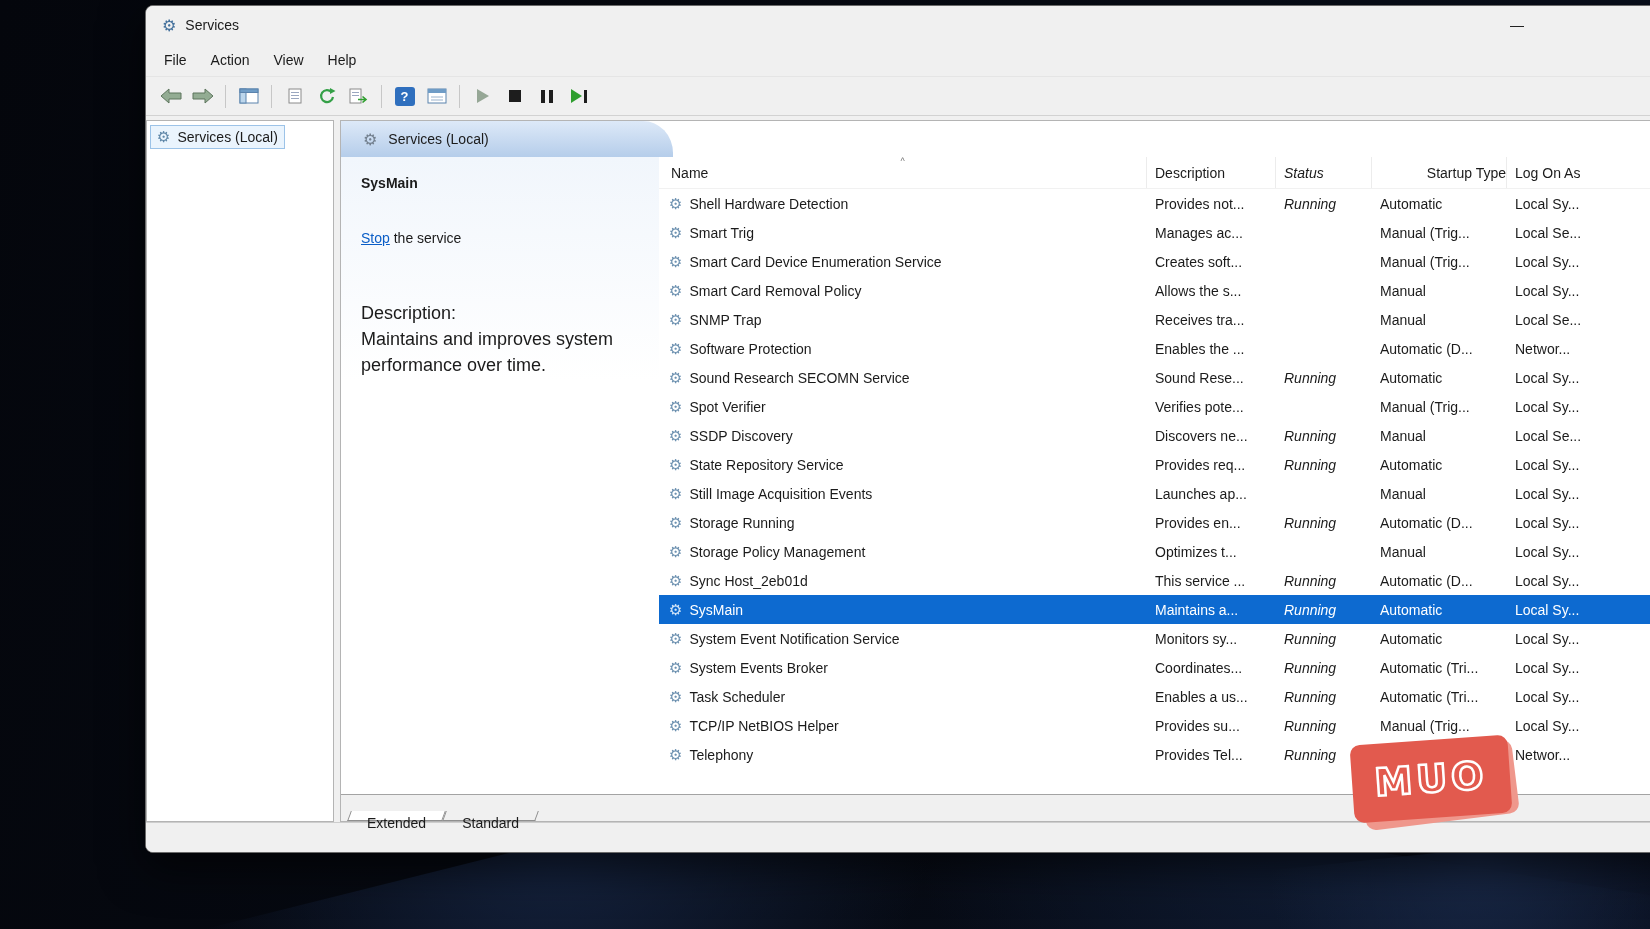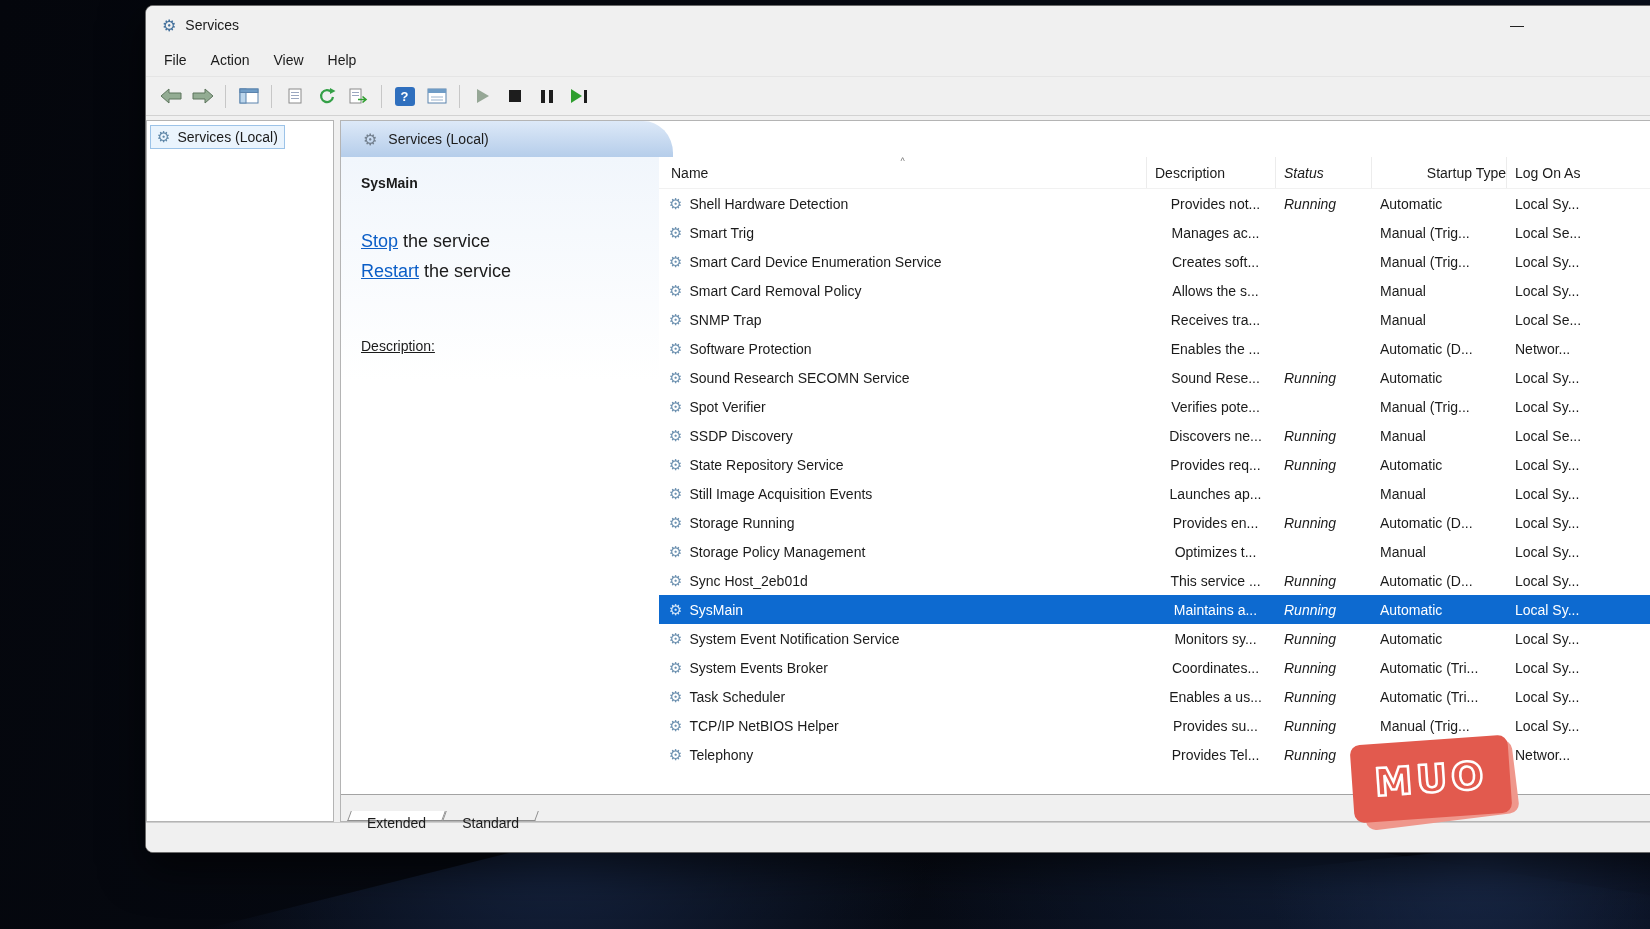--- a/index.html
+++ b/index.html
@@ -68,34 +68,34 @@
   .main-header { height:36px; flex:none; position:relative; background:#fff; }
   .header-tab { position:absolute; left:0; top:0; height:36px; width:332px;
     background:linear-gradient(#dde9f8,#b5cdea); border-top-right-radius:30px 32px;
     display:flex; align-items:center; gap:11px; padding-left:22px; font-size:14px; }
   .header-gear { color:#73808f; font-size:16px; font-family:"DejaVu Sans",sans-serif; }
 
   .extended { flex:1; min-height:0; display:flex; }
   .info-pane { width:318px; flex:none; padding:10px 18px 0 20px;
     background:linear-gradient(#f1f6fc, #ffffff 35%); }
   .svc-name { font-size:14px; font-weight:bold; margin-top:8px; }
-  .svc-links { margin-top:36px; font-size:18px; line-height:1.65; }
+  .svc-links { margin-top:36px; font-size:14px; line-height:1.65; }
   .svc-links a { color:#0b5ec7; text-decoration:underline; cursor:pointer; }
-  .svc-desc { margin-top:50px; font-size:14px; line-height:1.45; width:258px;text-decoration:underline; }
+  .svc-desc { margin-top:50px; font-size:18px; line-height:1.45; width:258px; }
 
   .list-pane { flex:1; min-width:0; display:flex; flex-direction:column; }
   .list-header { display:flex; height:32px; flex:none; align-items:stretch; font-size:14px;
     border-bottom:1px solid #f1f1f1; }
   .hdr { display:flex; align-items:center; border-right:1px solid #ececec; position:relative;
     cursor:pointer; }
   .sort { position:absolute; top:0px; left:50%; transform:translateX(-50%);
     font-size:9px; color:#6f6f6f; line-height:1; }
 
   .c-name   { width:488px; flex:none; padding-left:12px; }
-  .c-desc   { width:129px; flex:none; padding-left:8px;text-align:center; }
+  .c-desc   { width:129px; flex:none; padding-left:8px; }
   .c-status { width:96px;  flex:none; padding-left:8px;font-style:italic; }
   .c-startup{ width:135px; flex:none; padding-left:8px;justify-content:flex-end; }
   .c-logon  { flex:1; min-width:140px; padding-left:8px; }
 
   .rows { flex:1; overflow:hidden; font-size:14px; }
   .row { display:flex; height:29px; align-items:center; color:#1b1b1b; cursor:default; }
   .row .cell { overflow:hidden; white-space:nowrap; }
   .row .c-name { display:flex; align-items:center; padding-left:10px; }
   .row-gear { color:#6d91b0; font-size:15px; margin-right:7px; flex:none;
     font-family:"DejaVu Sans",sans-serif; }
@@ -240,24 +240,24 @@
           <span>Services (Local)</span>
         </div>
       </div>
 
       <div class="extended">
 
         <div class="info-pane">
           <div class="svc-name">SysMain</div>
           <div class="svc-links">
             <div><a>Stop</a><span> the service</span></div>
-            <div><a>Restart</a><span> the service</span></div>
           </div>
           <div class="svc-desc">
             <div>Description:</div>
+            <div>Maintains and improves system performance over time.</div>
           </div>
         </div>
 
         <div class="list-pane">
           <div class="list-header">
             <div class="hdr c-name">
               <span class="sort">^</span>
               <span>Name</span>
             </div>
             <div class="hdr c-desc">

